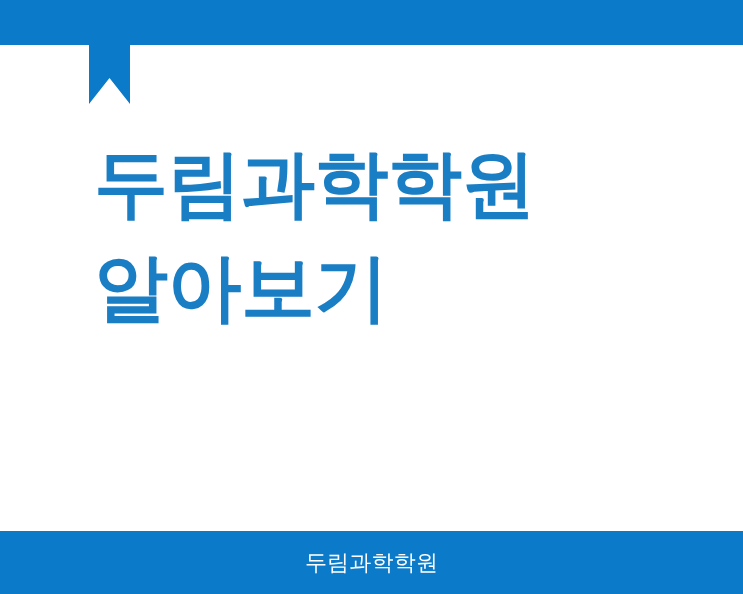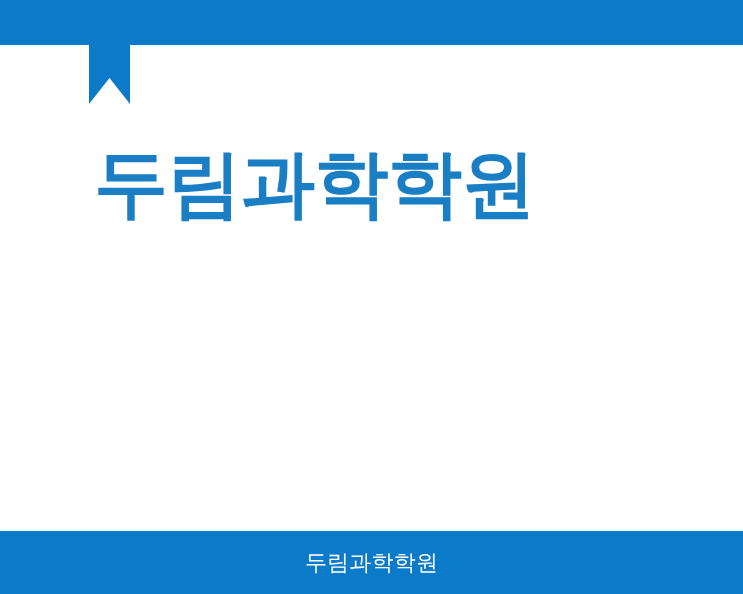--- a/index.html
+++ b/index.html
@@ -87,19 +87,20 @@
 <body>
 
 <div class="poster">
 
   <div class="top-band"></div>
 
   <div class="ribbon"></div>
 
   <div class="headline">
     <span class="headline-line">두림과학학원</span>
+    <span class="headline-line">알아보기</span>
   </div>
 
   <div class="footer-band">
     <span class="footer-text">두림과학학원</span>
   </div>
 
 </div>
 
 </body></html>

